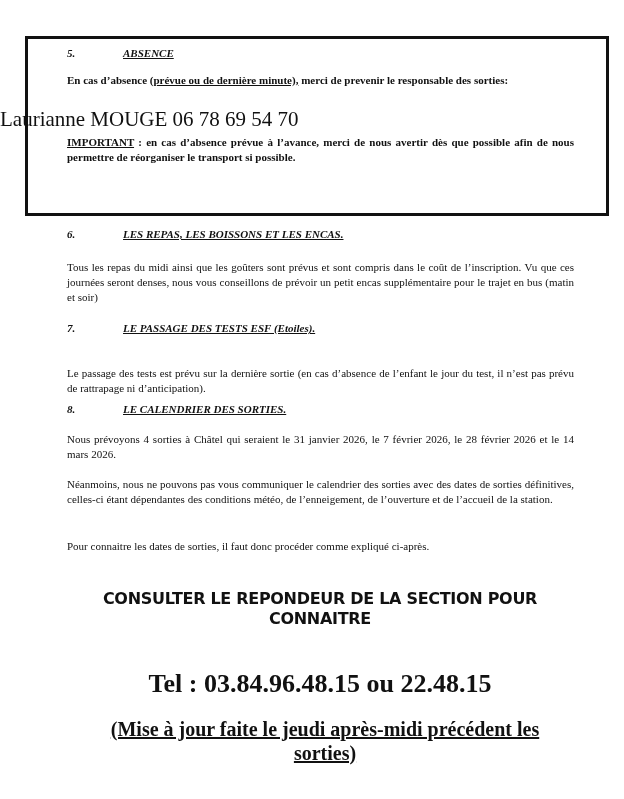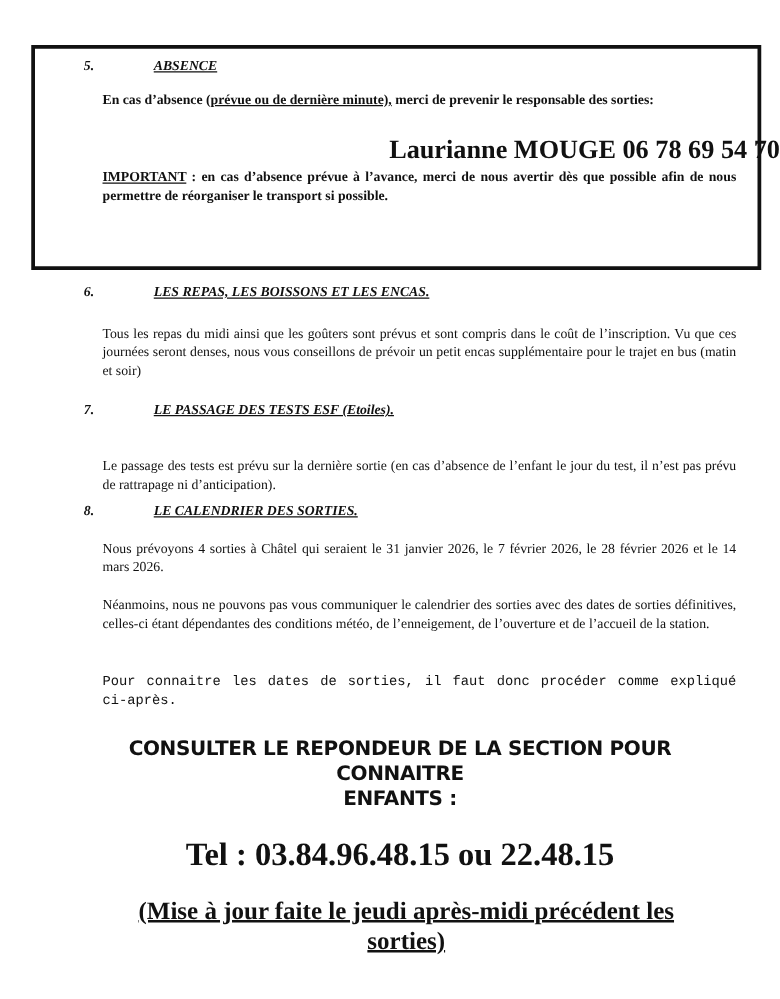--- a/index.html
+++ b/index.html
@@ -12,27 +12,26 @@
       border: 3px solid #111; box-sizing: content-box;
     }
     .sec-title {
       position: absolute; font-size: 11px; font-weight: bold; font-style: italic;
     }
     .sec-title .num { display: inline-block; width: 24px; }
     .sec-title .txt { text-decoration: underline; margin-left: 32px; }
     .p {
       position: absolute; left: 67px; width: 507px; font-size: 11px; line-height: 15px;
       text-align: justify;
-      margin-left: 15px;
     }
     .bold { font-weight: bold; }
     .u { text-decoration: underline; }
     .contact {
-      position: absolute; left: 0; width: 624px; top: 107px; text-align: right;
-      font-size: 21px; font-weight: bold;
+      position: absolute; left: 0; width: 624px; top: 107px; text-align: left;
+      font-size: 21px; font-weight: normal;
     }
     .consult {
       position: absolute; left: 60px; width: 520px; top: 589px; text-align: center;
       font-family: "DejaVu Sans", "Liberation Sans", sans-serif; font-weight: bold;
       font-size: 16px; line-height: 20px; letter-spacing: -0.3px;
     }
     .tel {
       position: absolute; left: 0; width: 640px; top: 669px; text-align: center;
       font-size: 26px; font-weight: bold;
     }
@@ -68,22 +67,21 @@
 <div class="sec-title" style="left:67px; top:322px;">
   <span class="num">7.</span><span class="txt">LE PASSAGE DES TESTS ESF (Etoiles).</span>
 </div>
 <div class="p" style="top:366px;">Le passage des tests est prévu sur la dernière sortie (en cas d’absence de l’enfant le jour du test, il n’est pas prévu de rattrapage ni d’anticipation).</div>
 
 <div class="sec-title" style="left:67px; top:403px;">
   <span class="num">8.</span><span class="txt">LE CALENDRIER DES SORTIES.</span>
 </div>
 <div class="p" style="top:432px;">Nous prévoyons 4 sorties à Châtel qui seraient le 31 janvier 2026, le 7 février 2026, le 28 février 2026 et le 14 mars 2026.</div>
 <div class="p" style="top:477px;">Néanmoins, nous ne pouvons pas vous communiquer le calendrier des sorties avec des dates de sorties définitives, celles-ci étant dépendantes des conditions météo, de l’enneigement, de l’ouverture et de l’accueil de la station.</div>
-<div class="p" style="top:539px;font-family:Liberation Mono, monospace;">Pour connaitre les dates de sorties, il faut donc procéder comme expliqué ci-après.</div>
+<div class="p" style="top:539px;">Pour connaitre les dates de sorties, il faut donc procéder comme expliqué ci-après.</div>
 
 <div class="consult">
   <div>CONSULTER LE REPONDEUR DE LA SECTION POUR CONNAITRE</div>
-  <div>ENFANTS :</div>
 </div>
 
 <div class="tel">Tel : 03.84.96.48.15 ou 22.48.15</div>
 
 <div class="maj">(Mise à jour faite le jeudi après-midi précédent les sorties)</div>
 
 </body></html>

